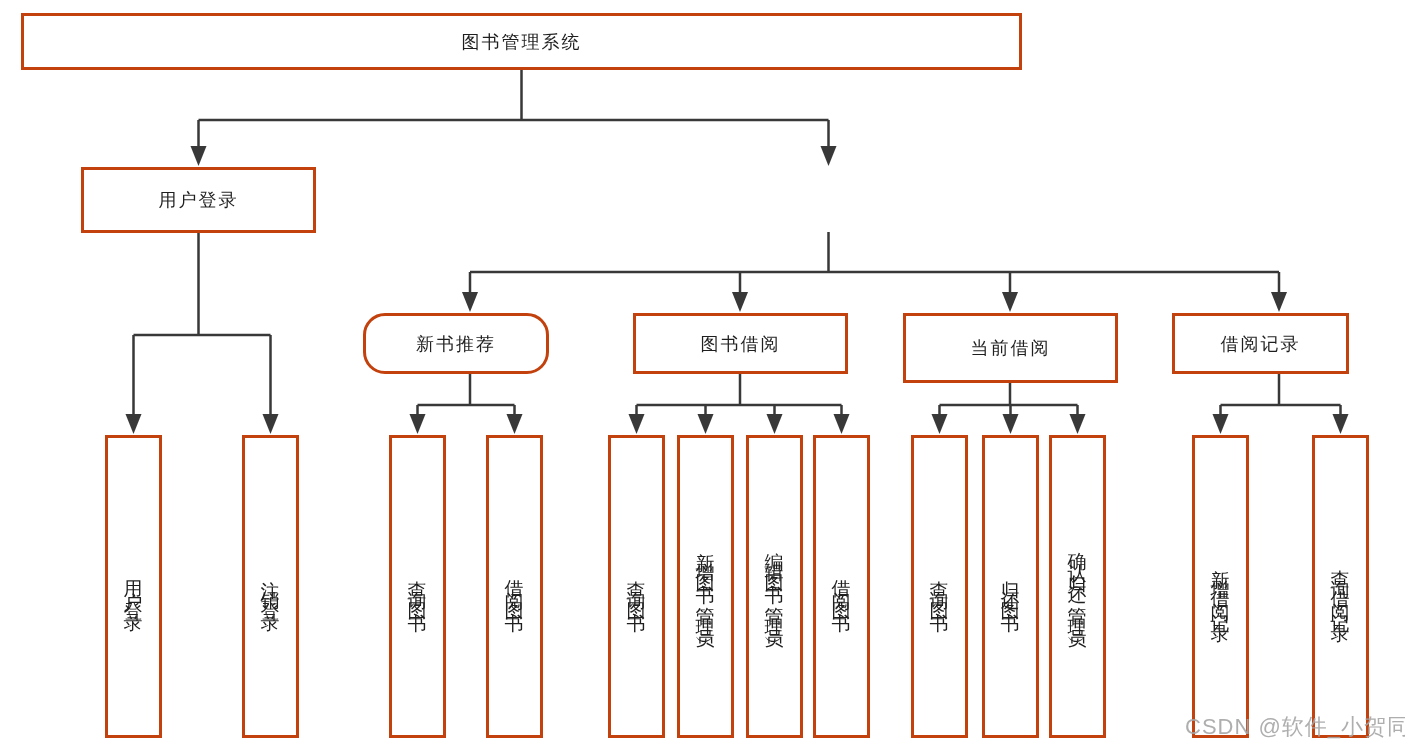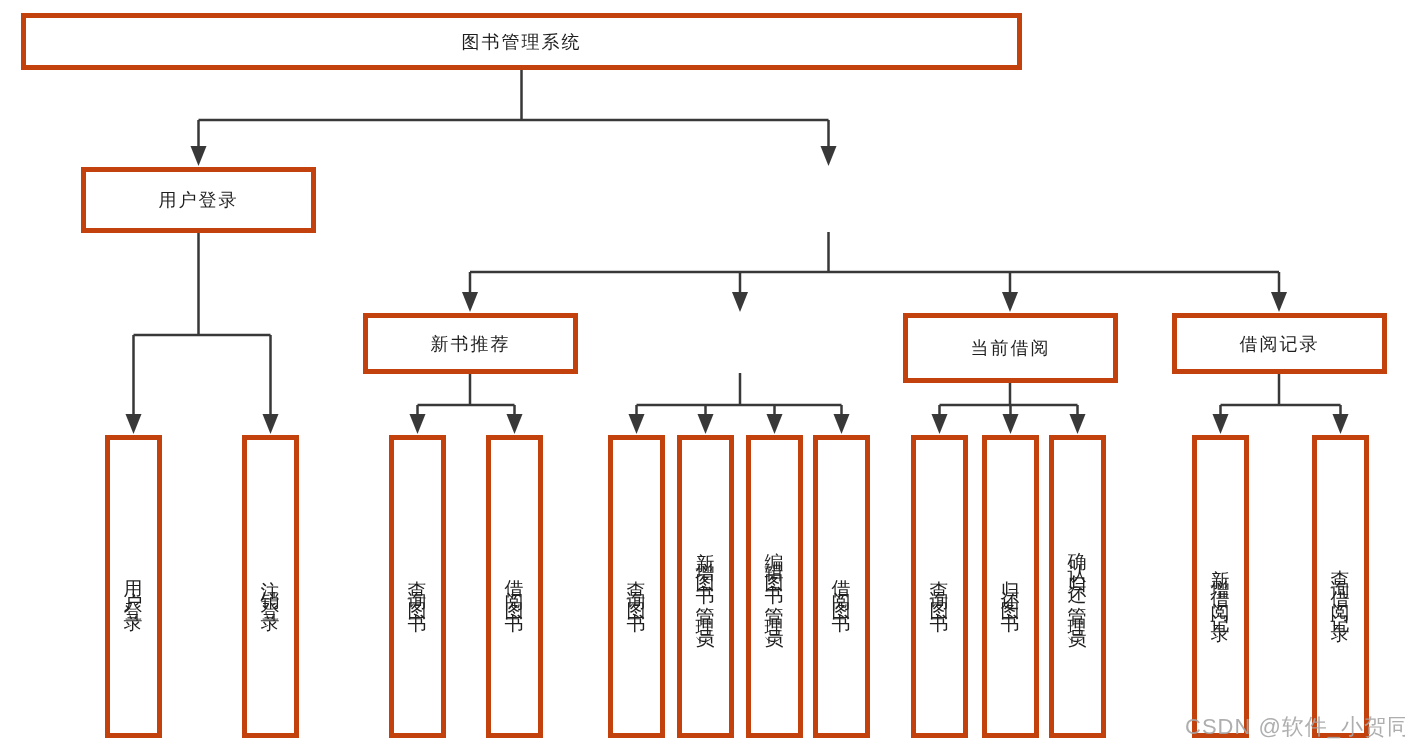--- a/index.html
+++ b/index.html
@@ -13,21 +13,21 @@
   }
   svg.wires {
     position: absolute;
     left: 0; top: 0;
     width: 1405px; height: 747px;
   }
   .node {
     position: absolute;
     box-sizing: border-box;
     background: #ffffff;
-    border: 5px solid #c2410c;
+    border: 3px solid #c2410c;
     display: flex;
     align-items: center;
     justify-content: center;
     color: #1f1f1f;
     font-size: 18px;
     letter-spacing: 2px;
     line-height: 1;
     white-space: nowrap;
   }
   .node.leaf {
@@ -90,23 +90,24 @@
       <polygon points="1069.5,414 1085.5,414 1077.5,434"></polygon>
       <polygon points="1212.5,414 1228.5,414 1220.5,434"></polygon>
       <polygon points="1332.5,414 1348.5,414 1340.5,434"></polygon>
     </g>
   </svg>
 
   <div class="node" style="left:21px; top:13px; width:1001px; height:57px;">图书管理系统</div>
 
   <div class="node" style="left:81px; top:167px; width:235px; height:66px;">用户登录</div>
 
-  <div class="node" style="left:363px; top:313px; width:215px; height:61px;">新书推荐</div>
+  <div class="node" style="left:363px; top:313px; width:186px; height:61px;border-radius:22px;">新书推荐</div>
+  <div class="node" style="left:633px; top:313px; width:215px; height:61px;">图书借阅</div>
   <div class="node" style="left:903px; top:313px; width:215px; height:70px;">当前借阅</div>
-  <div class="node" style="left:1172px; top:313px; width:215px; height:61px;">借阅记录</div>
+  <div class="node" style="left:1172px; top:313px; width:177px; height:61px;">借阅记录</div>
 
   <div class="node leaf" style="left:105px; top:435px; width:57px; height:303px;">用户登录</div>
   <div class="node leaf" style="left:242px; top:435px; width:57px; height:303px;">注销登录</div>
 
   <div class="node leaf" style="left:389px; top:435px; width:57px; height:303px;">查询图书</div>
   <div class="node leaf" style="left:486px; top:435px; width:57px; height:303px;">借阅图书</div>
 
   <div class="node leaf" style="left:608px; top:435px; width:57px; height:303px;">查询图书</div>
   <div class="node leaf" style="left:677px; top:435px; width:57px; height:303px;">新增图书（管理员）</div>
   <div class="node leaf" style="left:746px; top:435px; width:57px; height:303px;">编辑图书（管理员）</div>

